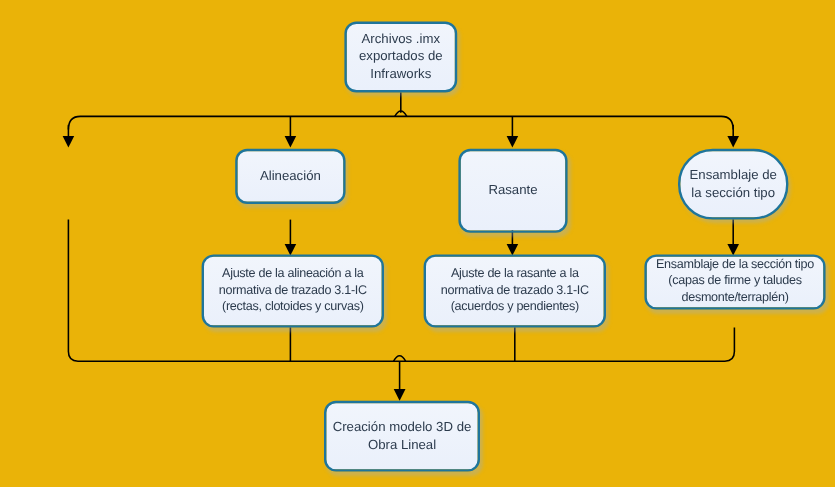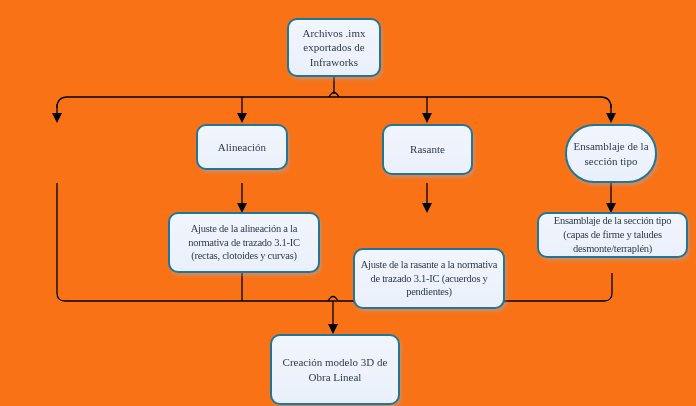--- a/index.html
+++ b/index.html
@@ -6,48 +6,48 @@
     --node-border:#1F759B;
     --node-fill:#EAF0FB;
     --node-fill-top:#F1F5FC;
     --text:#2C3B4D;
     --connector:#000000;
   }
   html,body{margin:0;padding:0;background:#ffffff;}
   #canvas{
     position:relative;
     width:696px;height:406px;
-    background:#f97316;
-    font-family:Liberation Serif, serif;
+    background:#eab308;
+    font-family:Liberation Sans, sans-serif;
     overflow:hidden;
   }
   #wires{position:absolute;left:0;top:0;width:696px;height:406px;}
   .node{
     position:absolute;
     box-sizing:border-box;
     border:2px solid var(--node-border);
     border-radius:10px;
     background:linear-gradient(180deg,var(--node-fill-top),var(--node-fill));
     color:var(--text);
     display:flex;align-items:center;justify-content:center;
     text-align:center;
     font-size:11px;line-height:1.3;
     padding:2px 3px;
     box-shadow:2px 3px 3px rgba(150,175,210,0.35);
   }
   .node.small{font-size:10.5px;line-height:1.32;letter-spacing:-0.25px;}
   .n-source  {left:287px;top:18px; width:94px; height:59px;}
   .n-surface {left:12px; top:123px;width:90px; height:60px;}
   .n-align   {left:196px;top:124px;width:92px; height:46px;}
-  .n-grade   {left:382px;top:124px;width:91px; height:51px;}
+  .n-grade   {left:382px;top:124px;width:91px; height:70px;}
   .n-asm     {left:565px;top:124px;width:92px; height:59px;border-radius:29px;}
   .n-align-d {left:168px;top:212px;width:152px;height:61px;}
-  .n-grade-d {left:353px;top:212px;width:152px;height:61px;margin-top:36px;}
+  .n-grade-d {left:353px;top:212px;width:152px;height:61px;}
   .n-asm-d   {left:537px;top:212px;width:151px;height:46px;}
-  .n-output  {left:270px;top:334px;width:130px;height:71px;}
+  .n-output  {left:270px;top:334px;width:130px;height:59px;}
   .wire{stroke:var(--connector);stroke-width:1.3;fill:none;}
 </style>
 </head>
 <body>
 
 <div id="canvas">
 
   <svg id="wires" width="696" height="406" viewBox="0 0 696 406" xmlns="http://www.w3.org/2000/svg">
     <defs>
       <marker id="arr" viewBox="0 0 10 10" refX="1" refY="5" markerWidth="10" markerHeight="14" orient="auto" markerUnits="userSpaceOnUse">

